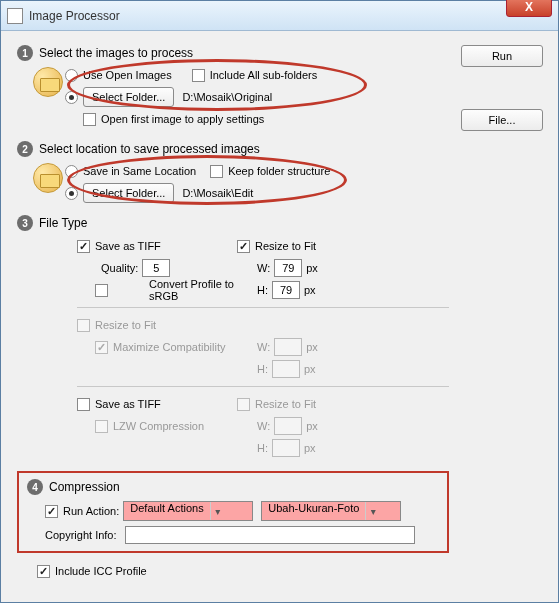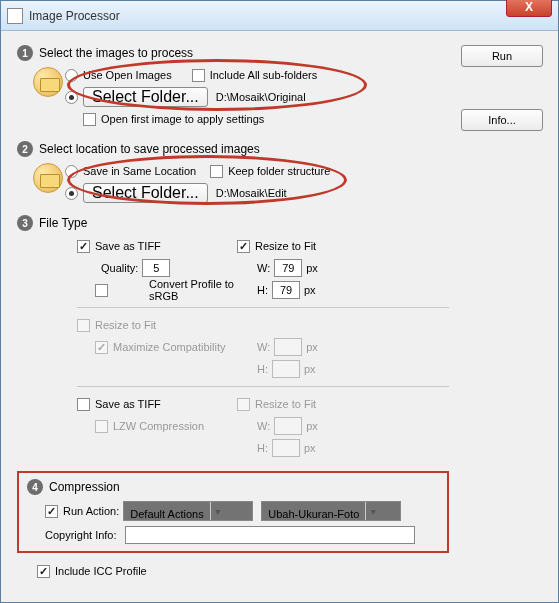--- a/index.html
+++ b/index.html
@@ -117,21 +117,21 @@
   .check.checked::after { content:"✓"; font-size:11px; line-height:11px; color:#222; font-weight:bold;}
   .check.disabled { border-color:#bbb; background:#f6f6f6; }
   .check.disabled::after { color:#aaa; }
   .smallbtn {
     height: 20px;
     padding: 0 8px;
     background: linear-gradient(#fdfdfd,#ececec);
     border: 1px solid #8a8a8a;
     border-radius: 3px;
     line-height: 18px;
-    font-size: 16px;
+    font-size: 11px;
     cursor:pointer;
     margin-right:8px;
   }
   .folder-icon {
     position:absolute;
     left:16px;
     top:22px;
     width:30px;height:30px;
     background: radial-gradient(circle at 30% 30%, #ffe9a8, #e6b24a);
     border-radius:50%;
@@ -165,23 +165,23 @@
   .lbl { margin-right:4px;}
   .disabled-text { color:#999; }
   .pref-box {
     border:2px solid #c0392b;
     padding:6px 8px 4px 8px;
     margin-top:6px;
   }
   .dd {
     height:20px;
     border:1px solid #888;
-    background:#737373;
+    background:#fca5a5;
     display:inline-flex;
-    align-items:flex-end;
+    align-items:flex-start;
     padding:0 4px 0 6px;
     margin:0 4px;
     position:relative;
   }
   .dd .arrow {
     width:15px;height:18px;
     border-left:1px solid #ccc;
     display:flex;align-items:center;justify-content:center;
     margin-left:6px;
   }
@@ -385,16 +385,16 @@
       <div class="row" style="margin-left:20px;margin-top:8px;">
         <span class="check checked"></span>
         <span>Include ICC Profile</span>
       </div>
 
     </div>
 
     <div class="sidebar">
       <div class="btn">Run</div>
       <div class="gap"></div>
-      <div class="btn">Info...</div>
+      <div class="btn">File...</div>
     </div>
   </div>
 </div>
 
 </body></html>

